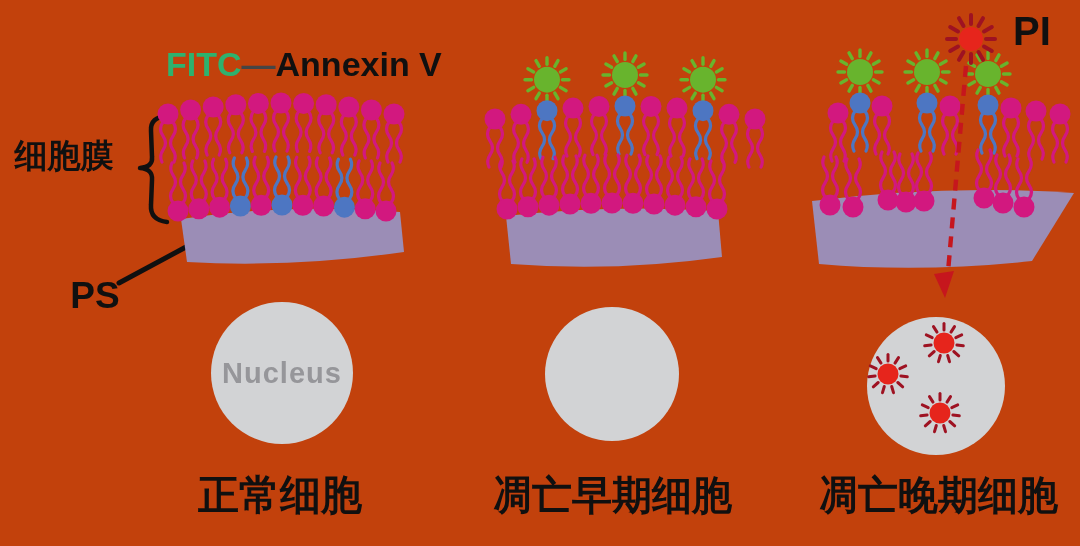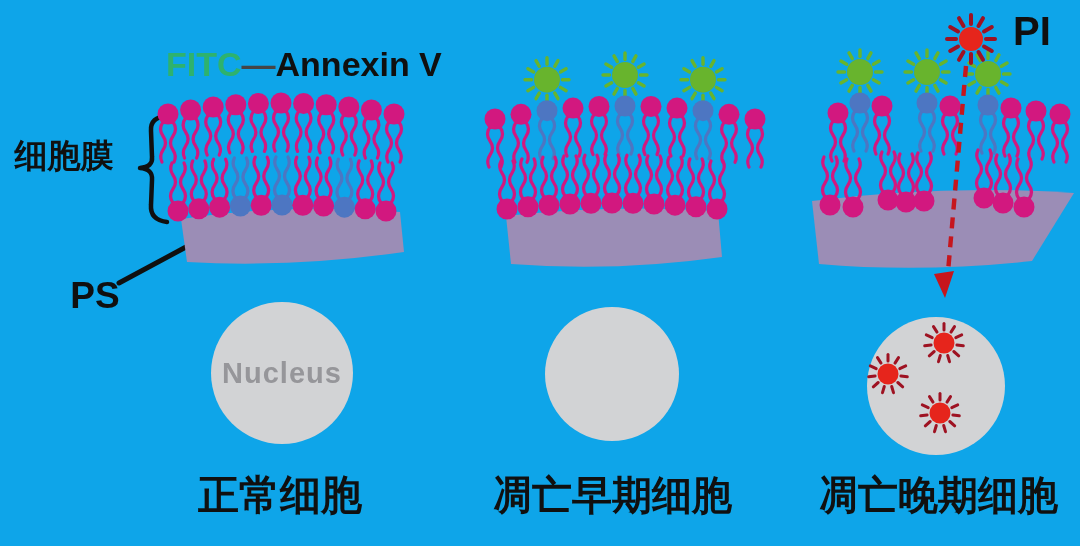--- a/index.html
+++ b/index.html
@@ -1,16 +1,16 @@
 <!DOCTYPE html>
 <html><head>
 <meta charset="utf-8">
 <style>
   html,body{margin:0;padding:0;background:#ffffff;}
-  .stage{position:relative;width:1080px;height:546px;background:#0ea5e9;overflow:hidden;}
+  .stage{position:relative;width:1080px;height:546px;background:#c2410c;overflow:hidden;}
   svg{display:block;}
   text{font-family:"Liberation Sans","DejaVu Sans",sans-serif;font-weight:bold;}
   .f33{font-size:33px;}
   .f34{font-size:34px;}
   .f36{font-size:37px;}
   .f29{font-size:29px;letter-spacing:1px;}
   .f40{font-size:40px;}
   .f41{font-size:41px;}
   .brace{fill:none;stroke:#101010;stroke-width:4.5;stroke-linecap:round;stroke-linejoin:round;}
   .ps-line{stroke:#101010;stroke-width:5;stroke-linecap:round;}

